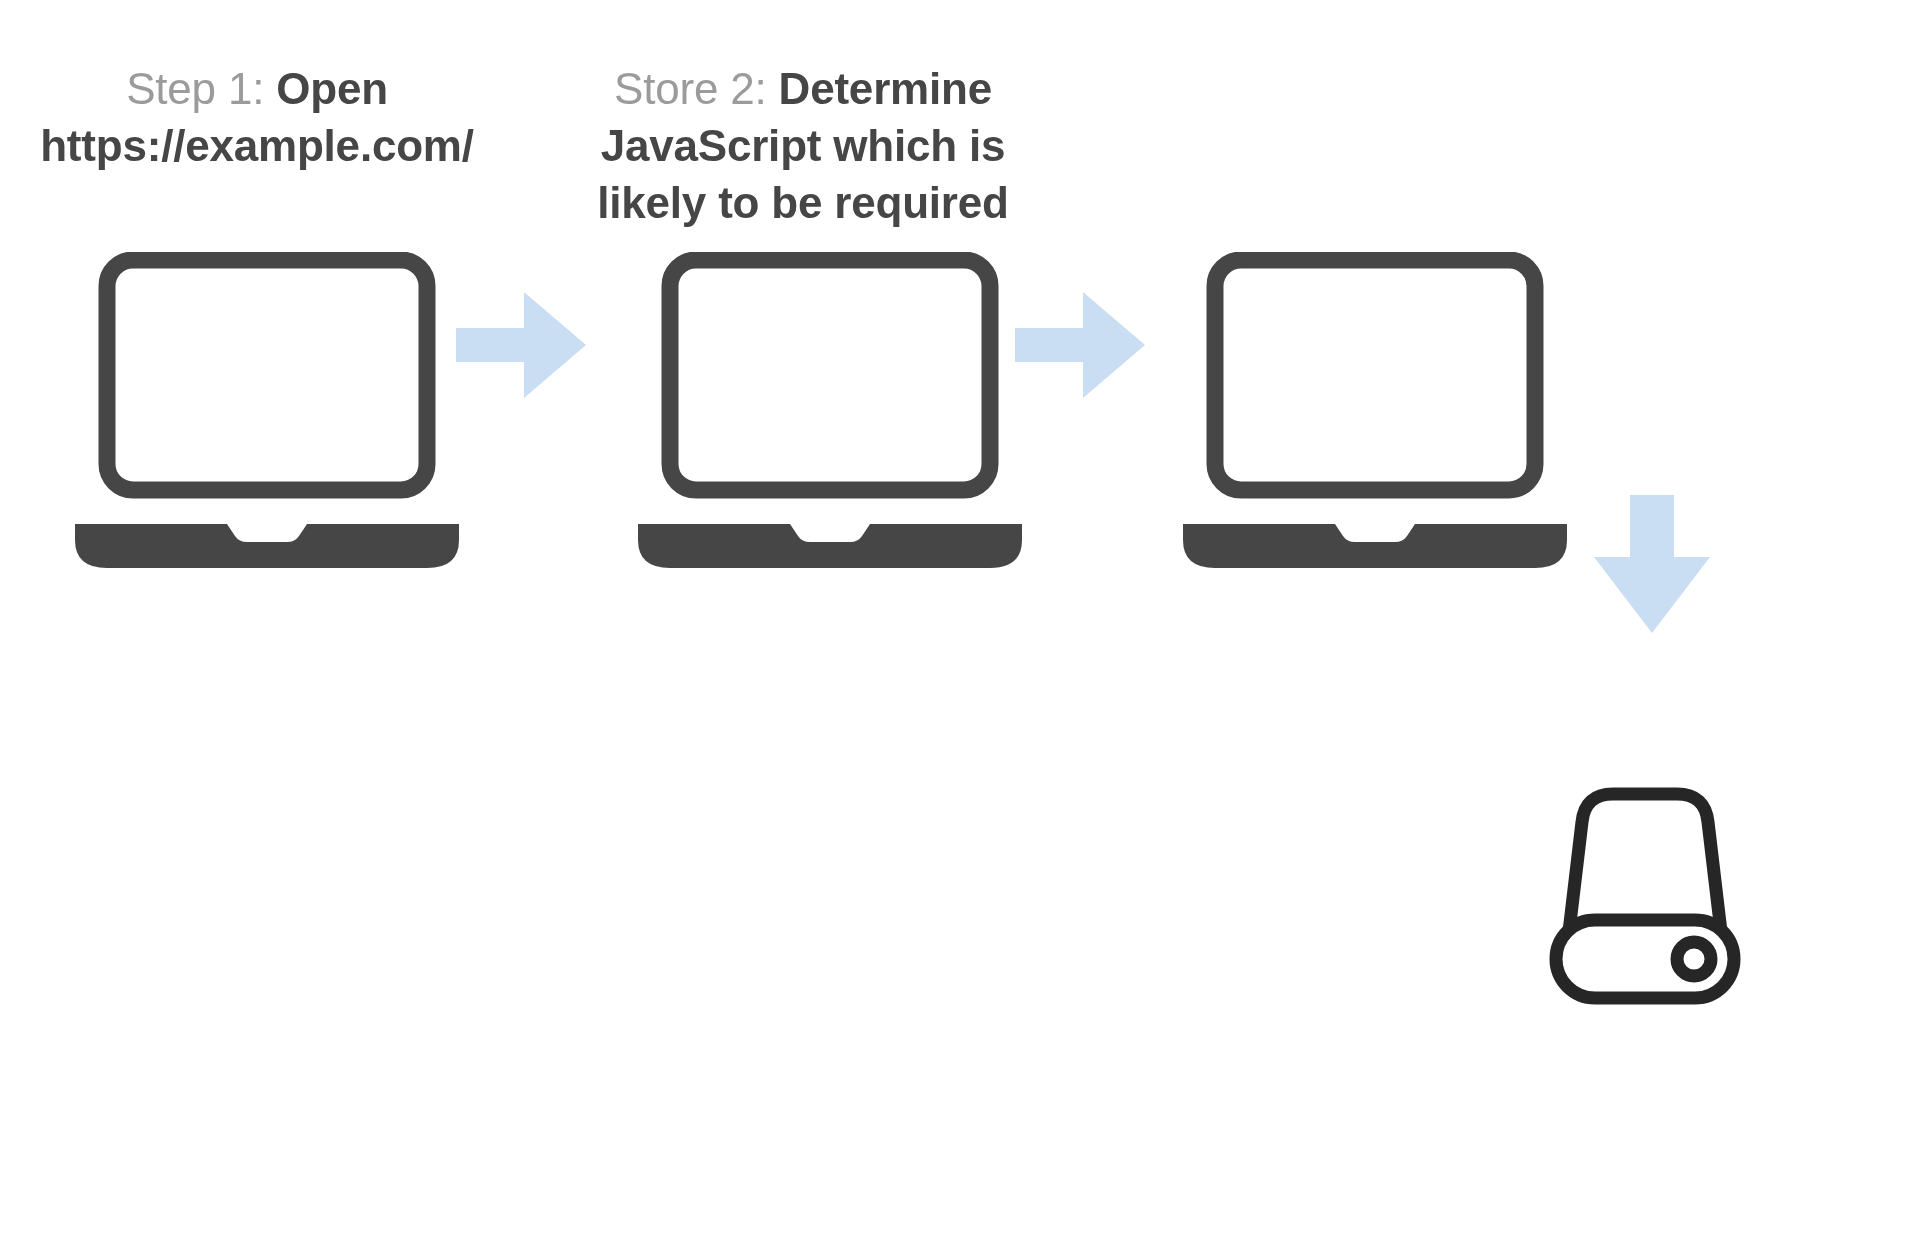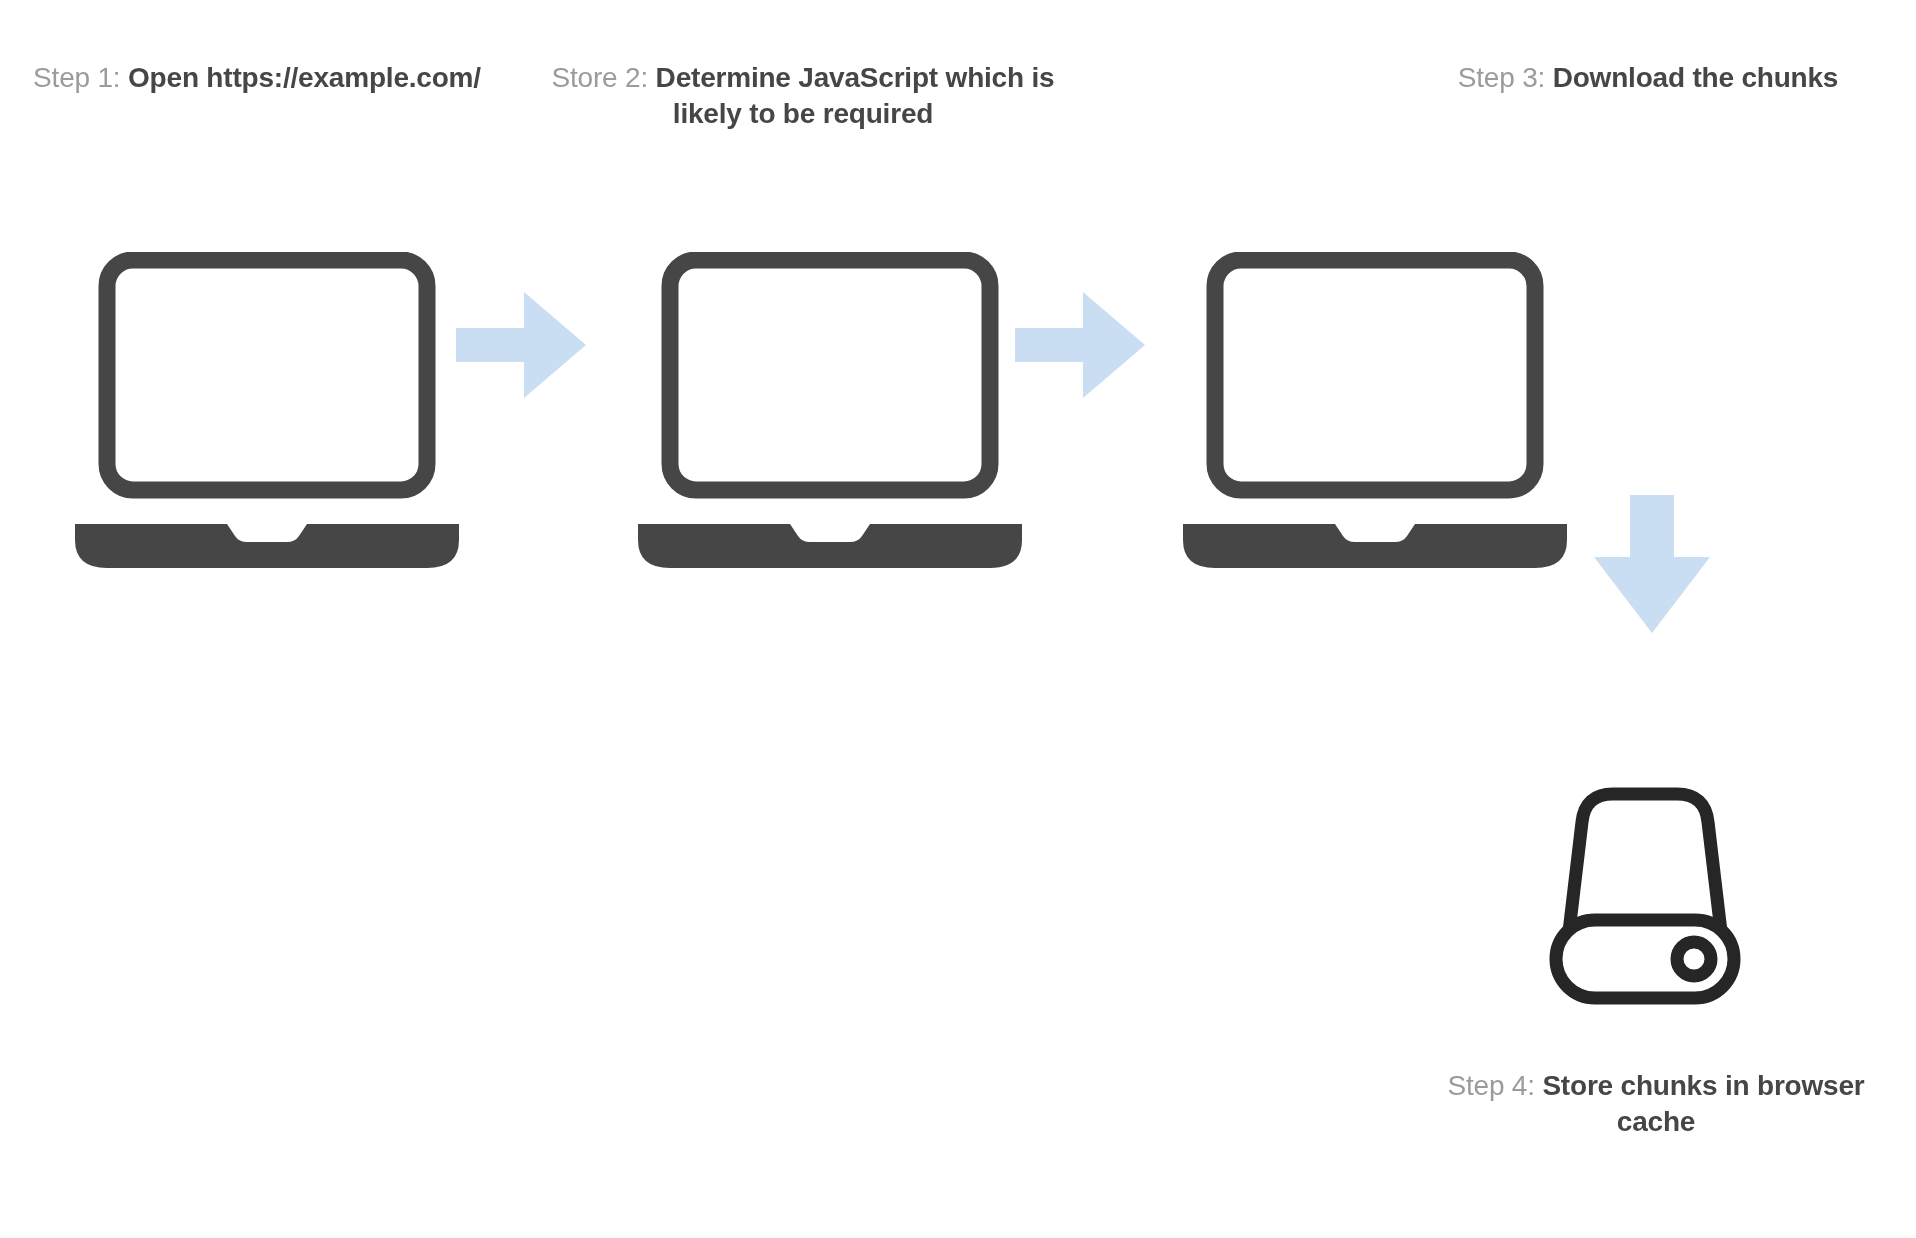--- a/index.html
+++ b/index.html
@@ -17,21 +17,21 @@
     width: 1916px;
     height: 1238px;
     background: #ffffff;
     overflow: hidden;
   }
 
   
   .step-caption {
     position: absolute;
     text-align: center;
-    font-size: 28px;
+    font-size: 44px;
     line-height: 1.30;
     letter-spacing: -0.2px;
   }
   .step-caption .lead {
     color: #9b9b9b;
     font-weight: 400;
   }
   .step-caption .emph {
     color: #464646;
     font-weight: 700;
@@ -88,23 +88,20 @@
 <div id="canvas">
 
   <div class="step-caption" id="caption-1">
     <span class="lead">Step 1: </span><span class="emph">Open https://example.com/</span>
   </div>
 
   <div class="step-caption" id="caption-2">
     <span class="lead">Store 2: </span><span class="emph">Determine JavaScript which is likely to be required</span>
   </div>
 
-  <div class="step-caption" id="caption-3">
-    <span class="lead">Step 3: </span><span class="emph">Download the chunks</span>
-  </div>
 
   <div class="laptop" id="laptop-1">
     <svg viewBox="0 0 400 330" xmlns="http://www.w3.org/2000/svg">
       <rect x="40" y="8" width="320" height="230" rx="26" ry="26" fill="none" stroke="#464646" stroke-width="17"></rect>
       <path d="M8 272 L160 272 L168 284 Q172 290 180 290 L220 290 Q228 290 232 284 L240 272 L392 272
                L392 288 Q392 316 360 316 L40 316 Q8 316 8 288 Z" fill="#464646"></path>
     </svg>
   </div>
 
   <div class="arrow-right" id="arrow-1">
@@ -142,17 +139,14 @@
   </div>
 
   <div id="storage-icon">
     <svg viewBox="0 0 250 230" xmlns="http://www.w3.org/2000/svg">
       <path d="M48 160 L62 42 Q65 14 93 14 L157 14 Q185 14 188 42 L202 160" fill="none" stroke="#262626" stroke-width="13" stroke-linecap="round" stroke-linejoin="round"></path>
       <rect x="36" y="140" width="178" height="78" rx="39" ry="39" fill="#ffffff" stroke="#262626" stroke-width="13"></rect>
       <circle cx="174" cy="179" r="17" fill="none" stroke="#262626" stroke-width="13"></circle>
     </svg>
   </div>
 
-  <div class="step-caption" id="caption-4">
-    <span class="lead">Step 4: </span><span class="emph">Store chunks in browser cache</span>
-  </div>
 
 </div>
 
 </body></html>

